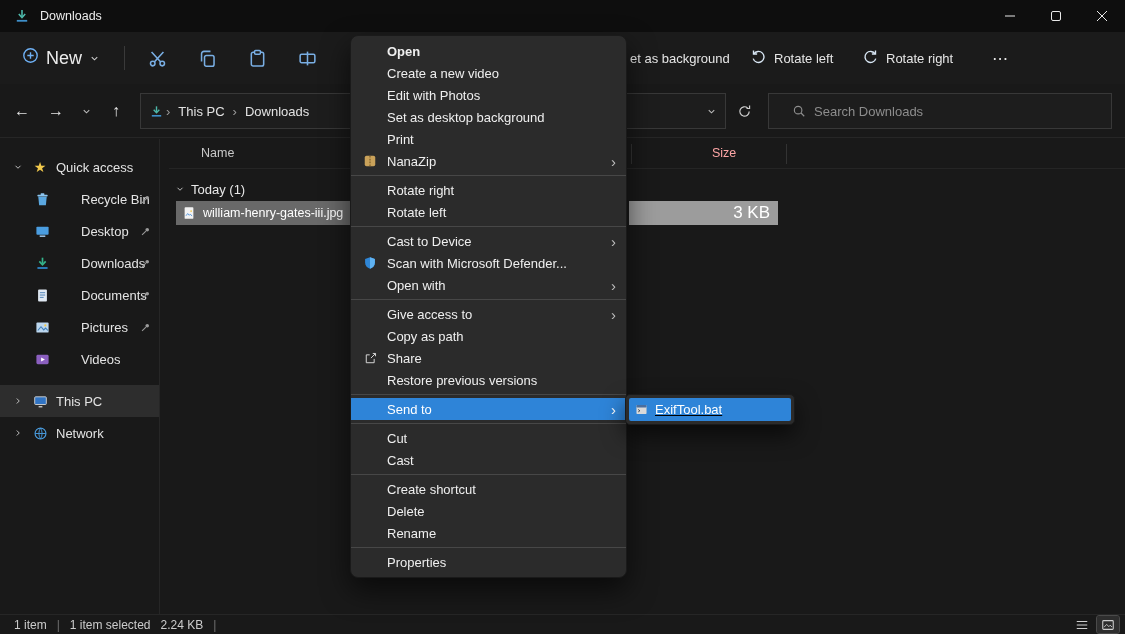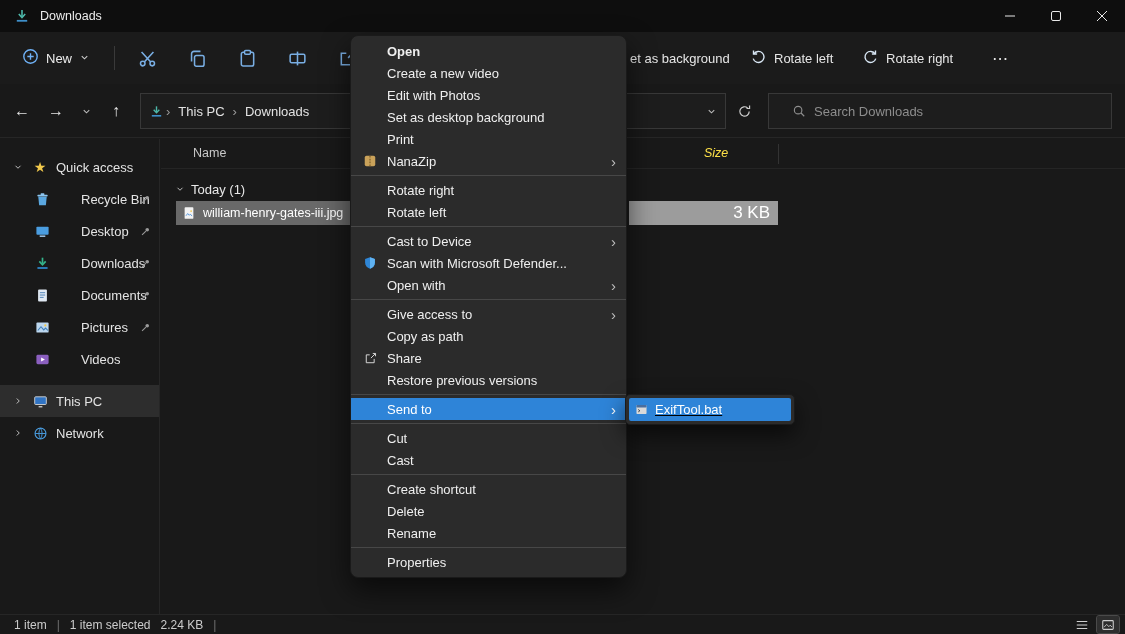--- a/index.html
+++ b/index.html
@@ -11,21 +11,21 @@
   .titlebar { position:absolute; left:0; top:0; width:100%; height:32px; background:#0e0e0e;
     display:flex; align-items:center; }
   .titlebar .app-ico { margin-left:14px; display:flex; }
   .titlebar .t-title { margin-left:10px; font-size:12.5px; color:#ececec; }
   .winbtns { position:absolute; right:0; top:0; height:32px; display:flex; }
   .winbtn { width:46px; height:32px; display:flex; align-items:center; justify-content:center; }
 
   
   .toolbar { position:absolute; left:0; top:32px; width:100%; height:52px; background:#1b1b1b; }
   .tb-left { position:absolute; left:12px; top:0; height:52px; display:flex; align-items:center; gap:14px; }
-  .new-btn { display:flex; align-items:center; gap:7px; padding:6px 10px; border-radius:4px; color:#ececec; font-size:13px; }
+  .new-btn { display:flex; align-items:center; gap:7px; padding:6px 10px; border-radius:4px; color:#ececec; font-size:18px; }
   .tb-divider { width:1px; height:24px; background:#3a3a3a; }
   .tb-ico { width:36px; height:36px; display:flex; align-items:center; justify-content:center; border-radius:4px; }
   .tb-right-label { position:absolute; left:630px; top:0; height:52px; display:flex; align-items:center; color:#e6e6e6; font-size:13px; }
   .tb-rot { position:absolute; top:0; height:52px; display:flex; align-items:center; gap:7px; color:#e6e6e6; font-size:13px; }
   .rot-left { left:750px; } .rot-right { left:862px; }
   .tb-more { position:absolute; left:984px; top:0; height:52px; display:flex; align-items:center; color:#e6e6e6; font-size:16px; letter-spacing:1px; padding:0 8px; }
 
   
   .navbar { position:absolute; left:0; top:84px; width:100%; height:54px; background:#191919; border-bottom:1px solid #262626; }
   .nav-arrow { position:absolute; top:13px; width:28px; height:28px; display:flex; align-items:center; justify-content:center;
@@ -49,23 +49,23 @@
   .srow .exp { width:20px; display:flex; justify-content:center; }
   .srow .sicon { width:24px; display:flex; justify-content:center; }
   .srow .slabel { padding-left:4px; white-space:nowrap; }
   .srow .pin { position:absolute; right:8px; top:10px; }
   .srow.child { padding-left:30px;gap:23px; }
   .srow.active { background:#2d2d2d; }
   .sgap { height:10px; }
 
   
   .content { position:absolute; left:161px; top:139px; right:0; bottom:20px; background:#191919; }
-  .colheaders { position:absolute; left:0; top:0; right:0; height:30px; border-bottom:1px solid #252525; }
+  .colheaders { position:absolute; left:8px; top:0; right:0; height:30px; border-bottom:1px solid #252525; }
   .colheaders .cname { position:absolute; left:32px; top:7px; font-size:12.5px; color:#c9c9c9; }
-  .colheaders .csize { position:absolute; left:543px; top:7px; font-size:12.5px; color:#fde047;font-style:italic; }
+  .colheaders .csize { position:absolute; left:543px; top:7px; font-size:12.5px; color:#fca5a5; }
   .colsep { position:absolute; top:5px; width:1px; height:20px; background:#333; }
   .grouprow { position:absolute; left:14px; top:38px; height:24px; display:flex; align-items:center; gap:6px;
     color:#e8e8e8; font-size:13px; }
   .filerow-name { position:absolute; left:15px; top:62px; width:447px; height:24px; background:#696969;
     display:flex; align-items:center; gap:7px; padding-left:6px; color:#ffffff; font-size:12.5px; }
   .filerow-size { position:absolute; left:468px; top:62px; width:149px; height:24px; background:#9c9c9c;
     display:flex; align-items:center; justify-content:flex-end; padding-right:8px; color:#ffffff; font-size:17px; }
 
   
   .statusbar { position:absolute; left:0; bottom:0; width:100%; height:20px; background:#191919; border-top:1px solid #262626;

